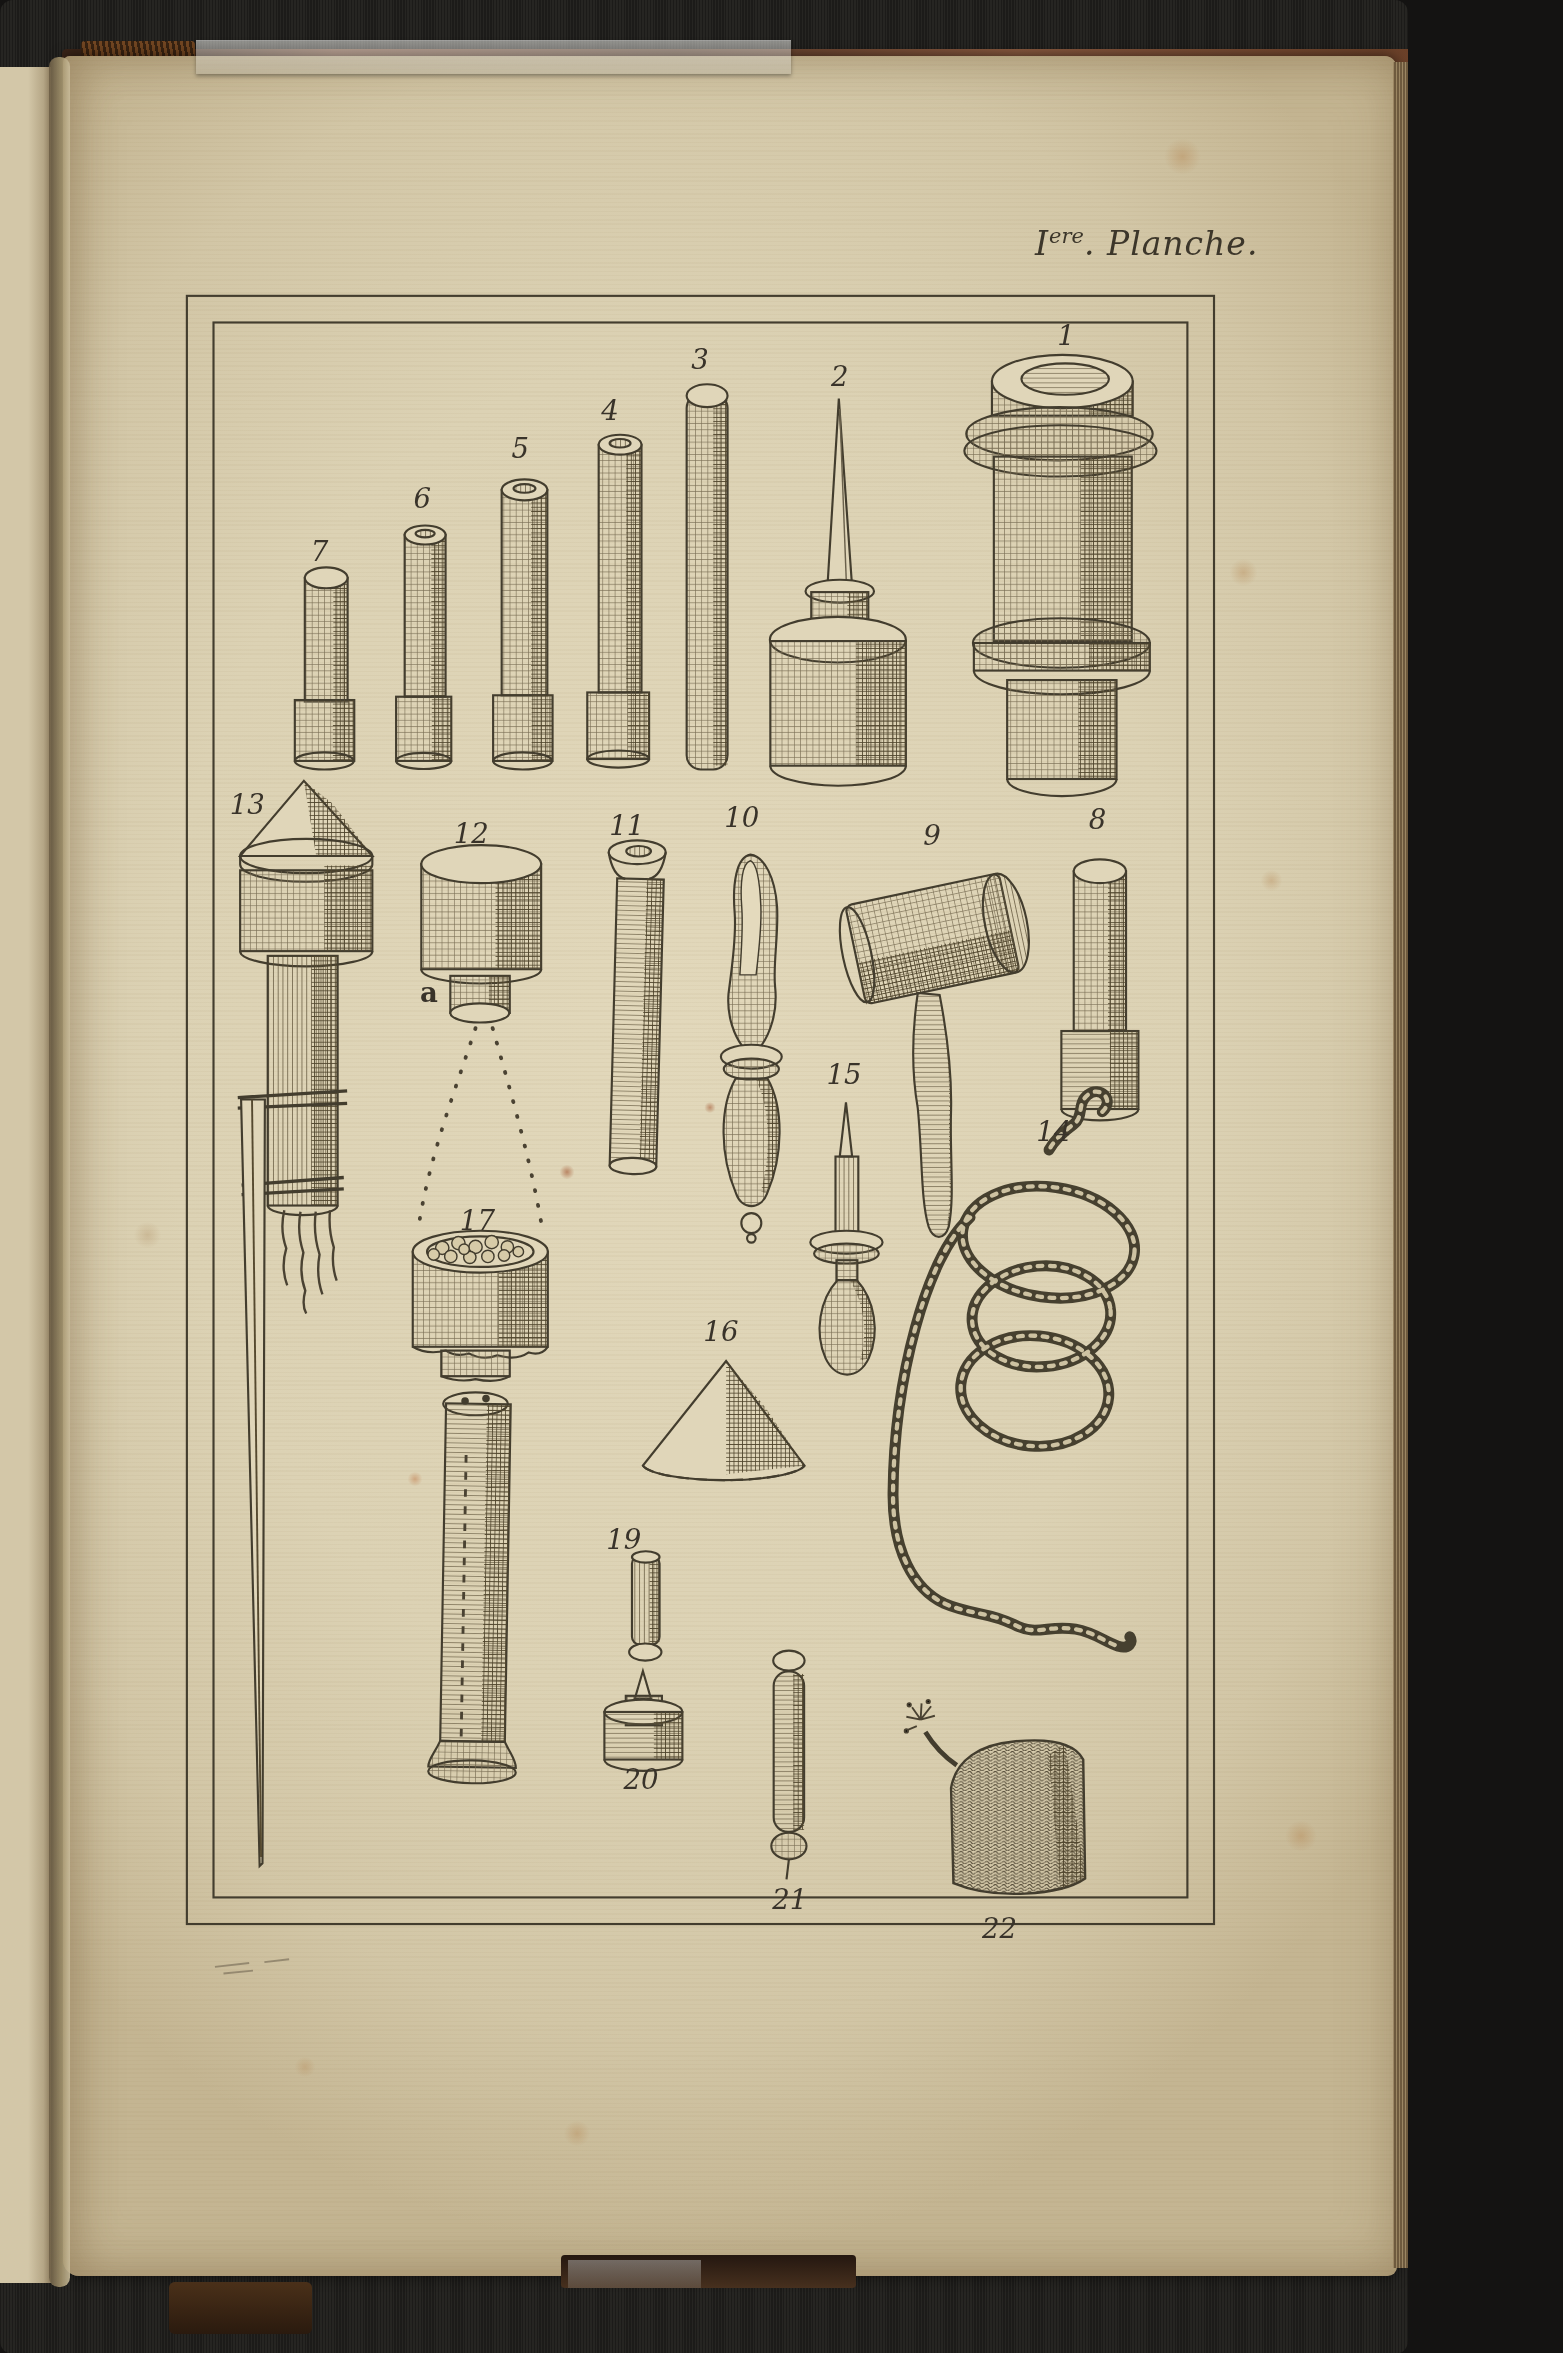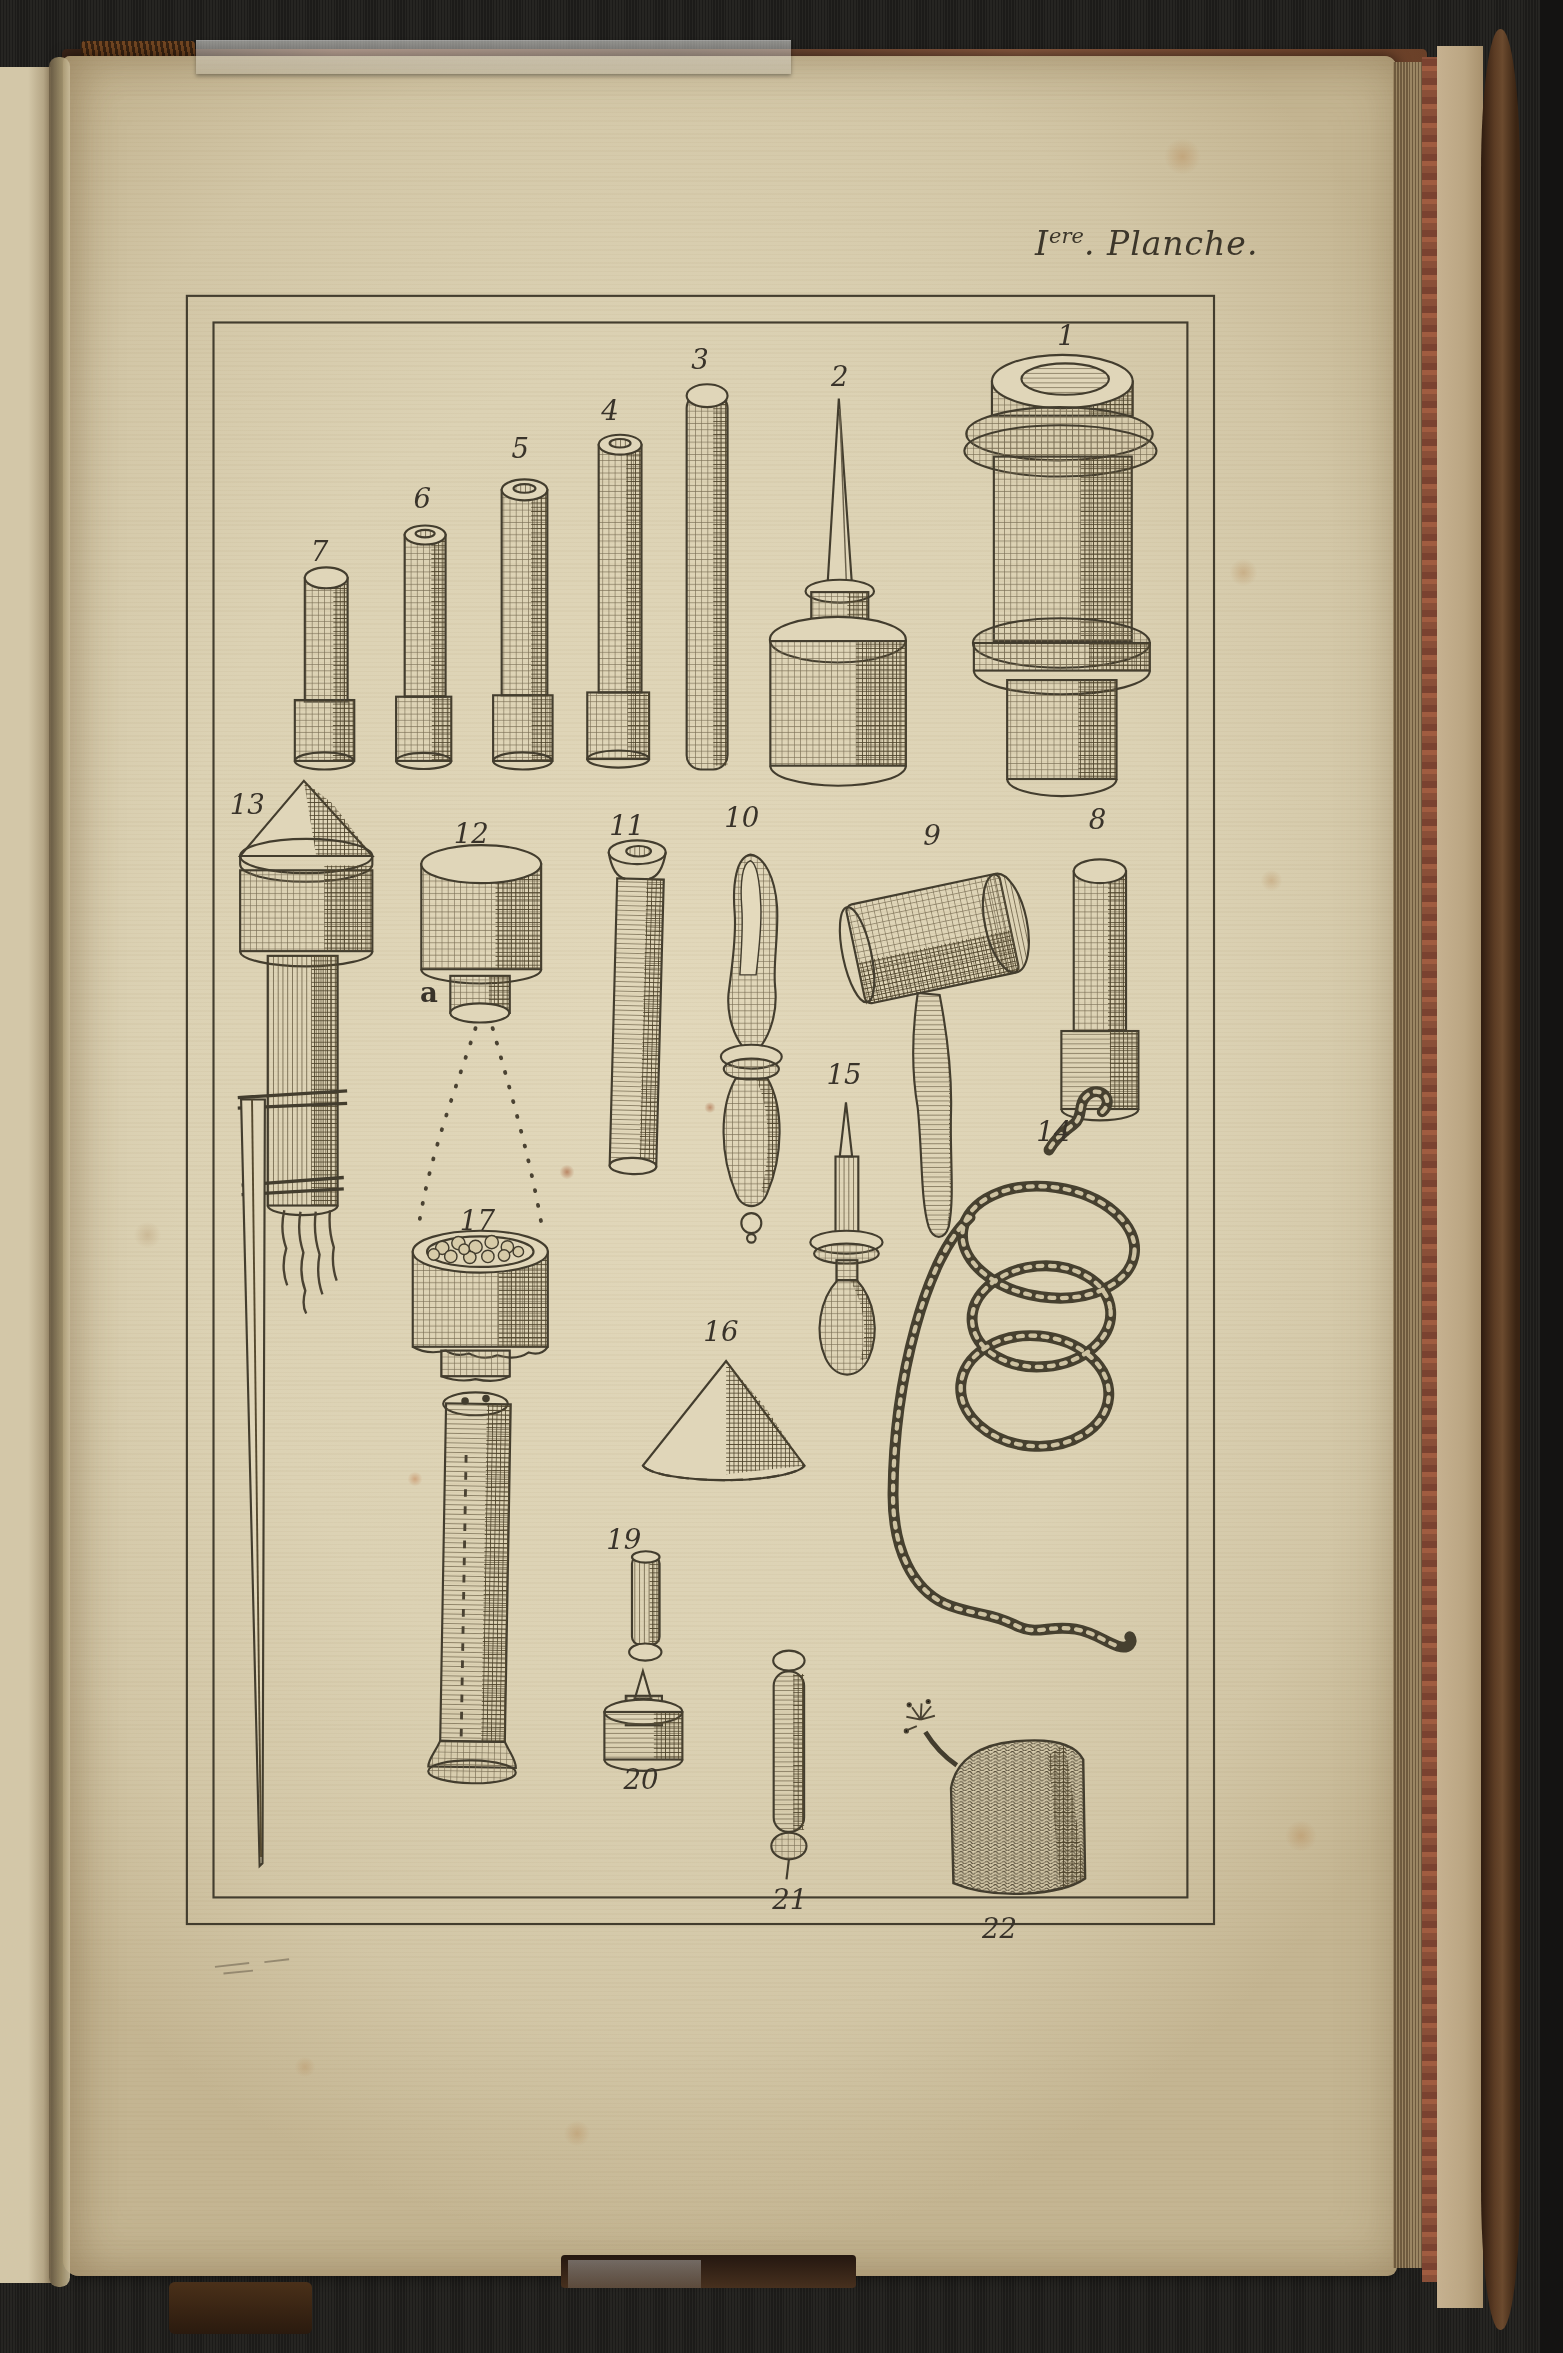--- a/index.html
+++ b/index.html
@@ -1,21 +1,21 @@
 <!DOCTYPE html>
 <html style="font-size:7.6px"><head>
 <meta charset="utf-8">
 <style>
   html,body{margin:0;padding:0;background:#141312;}
-  .scene{position:relative;width:1540px;height:2354px;overflow:hidden;
+  .scene{position:relative;width:1408px;height:2354px;overflow:hidden;
     background:
       repeating-linear-gradient(90deg,#1c1b19 0 1.4px,#262522 1.4px 2.9px),
       repeating-linear-gradient(0deg,rgba(255,255,255,.05) 0 1px,rgba(0,0,0,.12) 1px 3.3px),
       #201f1d;
-    font-family:"DejaVu Serif",serif;}
+    font-family:"DejaVu Serif",serif;border-radius:13px;}
   .layer{position:absolute;}
   
   .prev-page{left:0;top:67px;width:51px;height:2216px;
     background:linear-gradient(90deg,#d3c7a8 0 55%,#b5a686 85%,#8d7c5e 100%);}
   .gutter{left:49px;top:57px;width:21px;height:2230px;
     background:linear-gradient(90deg,#6b5c44,#a6966f 60%,#c9bc9b);opacity:.9;border-radius:9.5px;}
   
   .top-edge{left:62px;top:49px;width:1365px;height:33px;
     background:linear-gradient(90deg,#3a2418 0 8%,#7c4f38 20%,#5a3a28 45%,#8a5a40 70%,#6a4028 100%);
     border-radius:4.8px;}

